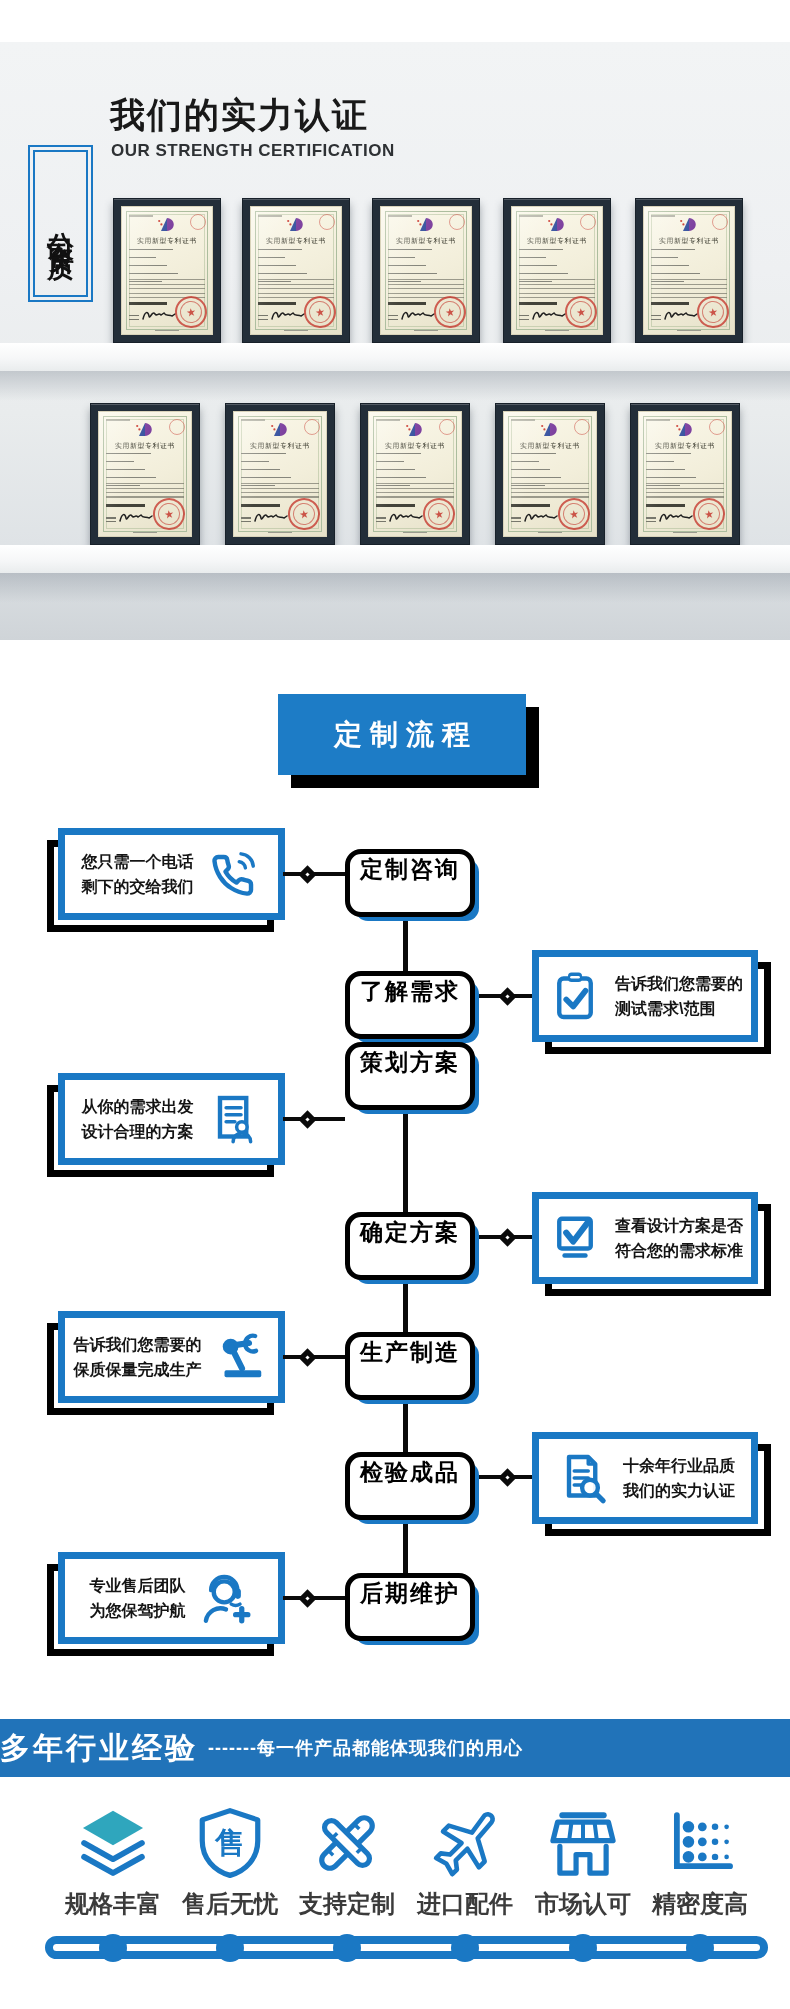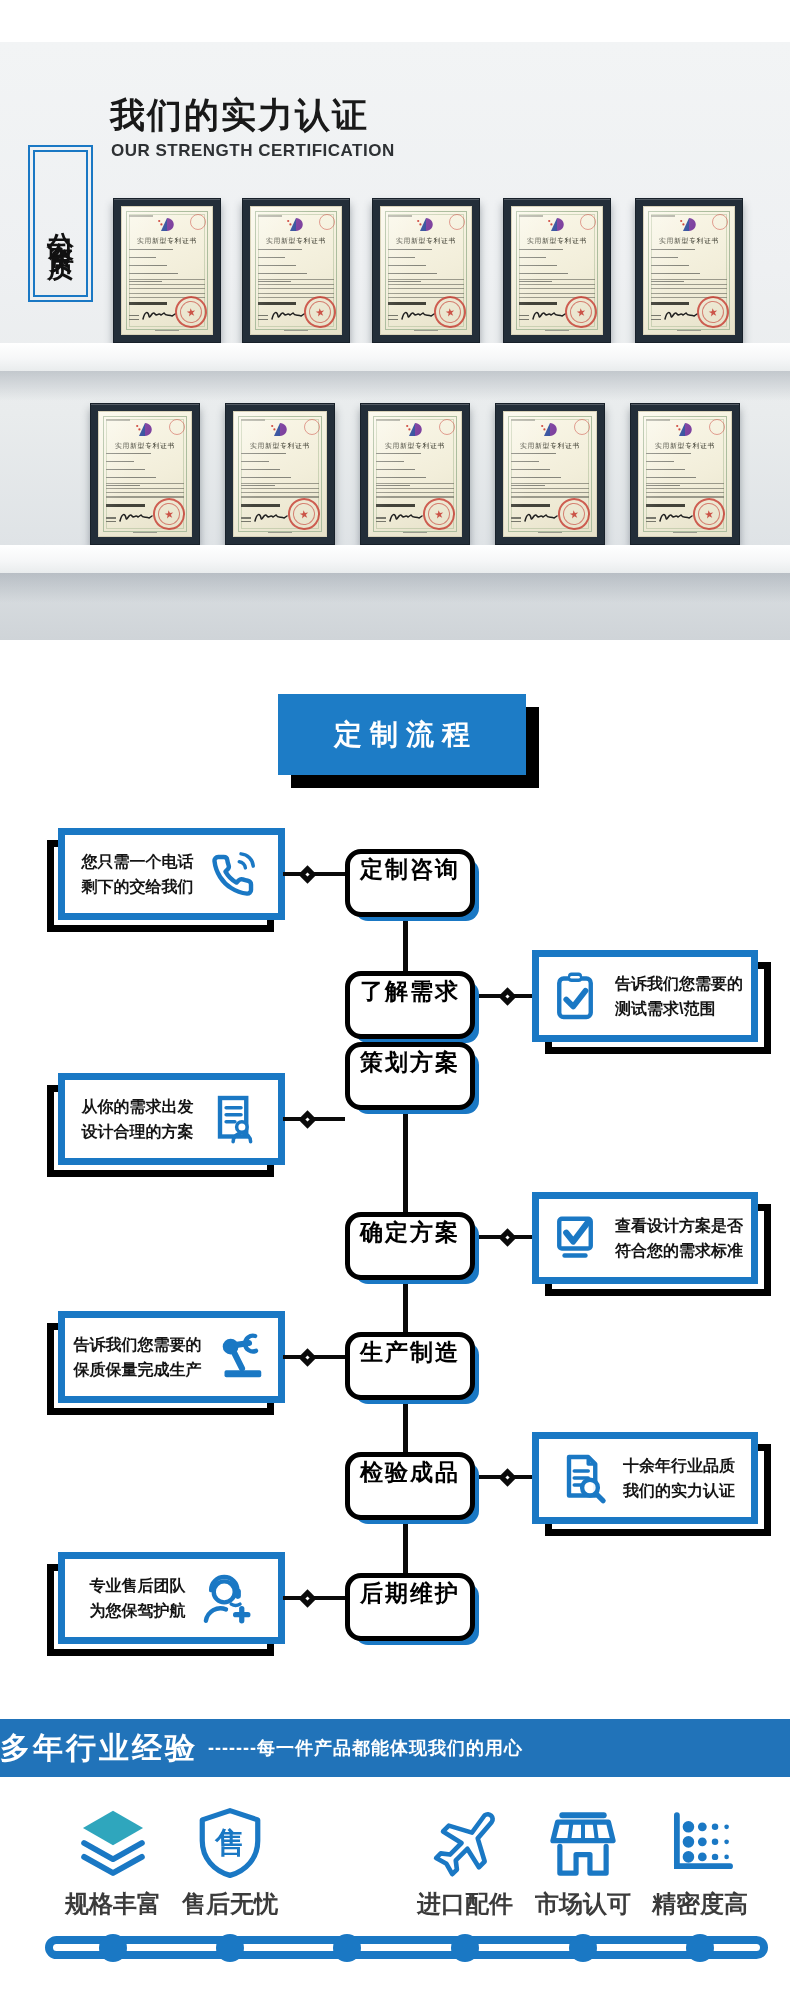--- a/index.html
+++ b/index.html
@@ -636,20 +636,35 @@
     </svg>
     <div class="f-label">规格丰富</div>
   </div>
   <div class="feature" style="left:175px">
     <svg class="f-icon" viewBox="0 0 64 64">
       <path d="M32 4 L56 12 V30 C56 45 46 56 32 60 C18 56 8 45 8 30 V12 Z" fill="none" stroke="#1a78c4" stroke-width="4.5" stroke-linejoin="round"></path>
       <text x="32" y="41" text-anchor="middle" font-size="26" font-weight="bold" fill="#1a78c4">售</text>
     </svg>
     <div class="f-label">售后无忧</div>
   </div>
+  <div class="feature" style="left:292px">
+    <svg class="f-icon" viewBox="0 0 64 64">
+      <g transform="rotate(45 32 32)">
+        <rect x="25" y="4" width="14" height="56" rx="7" fill="#fff" stroke="#1a78c4" stroke-width="4.5"></rect>
+        <line x1="25" y1="16" x2="31" y2="16" stroke="#1a78c4" stroke-width="3"></line>
+        <line x1="25" y1="48" x2="31" y2="48" stroke="#1a78c4" stroke-width="3"></line>
+      </g>
+      <g transform="rotate(-45 32 32)">
+        <rect x="26" y="7" width="12" height="50" rx="6" fill="#fff" stroke="#1a78c4" stroke-width="4.5"></rect>
+        <line x1="26" y1="20" x2="32" y2="20" stroke="#1a78c4" stroke-width="3"></line>
+        <line x1="32" y1="44" x2="38" y2="44" stroke="#1a78c4" stroke-width="3"></line>
+      </g>
+    </svg>
+    <div class="f-label">支持定制</div>
+  </div>
   <div class="feature" style="left:528px">
     <svg class="f-icon" viewBox="0 0 64 64">
       <line x1="14" y1="8" x2="50" y2="8" stroke="#1a78c4" stroke-width="5" stroke-linecap="round"></line>
       <path d="M10 14 H54 L58 30 H6 Z" fill="none" stroke="#1a78c4" stroke-width="4.5" stroke-linejoin="round"></path>
       <line x1="22" y1="14" x2="20" y2="30" stroke="#1a78c4" stroke-width="3.5"></line>
       <line x1="32" y1="14" x2="32" y2="30" stroke="#1a78c4" stroke-width="3.5"></line>
       <line x1="42" y1="14" x2="44" y2="30" stroke="#1a78c4" stroke-width="3.5"></line>
       <path d="M12 35 V58 H26 V42 H38 V58 H52 V35" fill="none" stroke="#1a78c4" stroke-width="4.5" stroke-linejoin="round" stroke-linecap="round"></path>
     </svg>
     <div class="f-label">市场认可</div>

